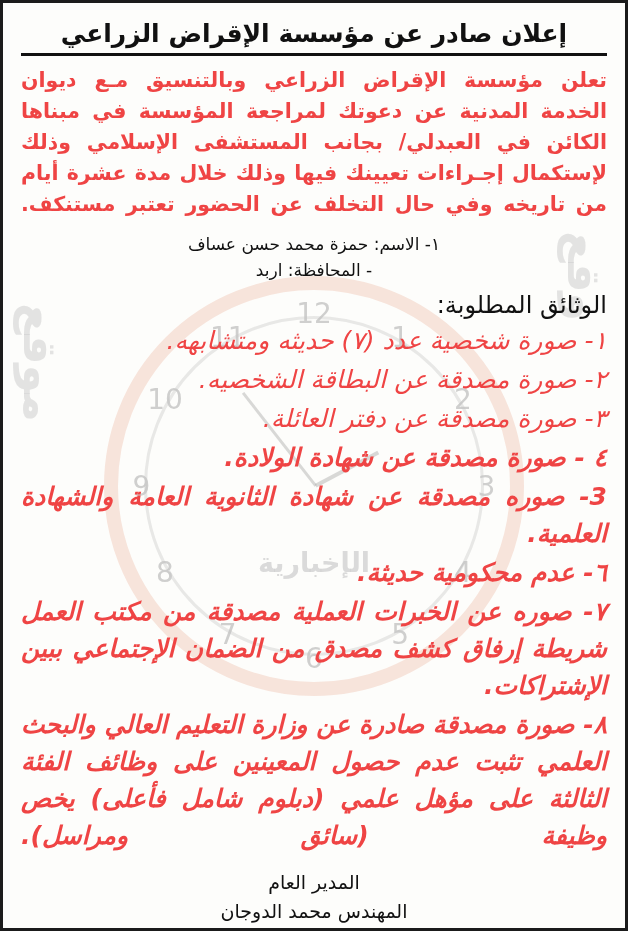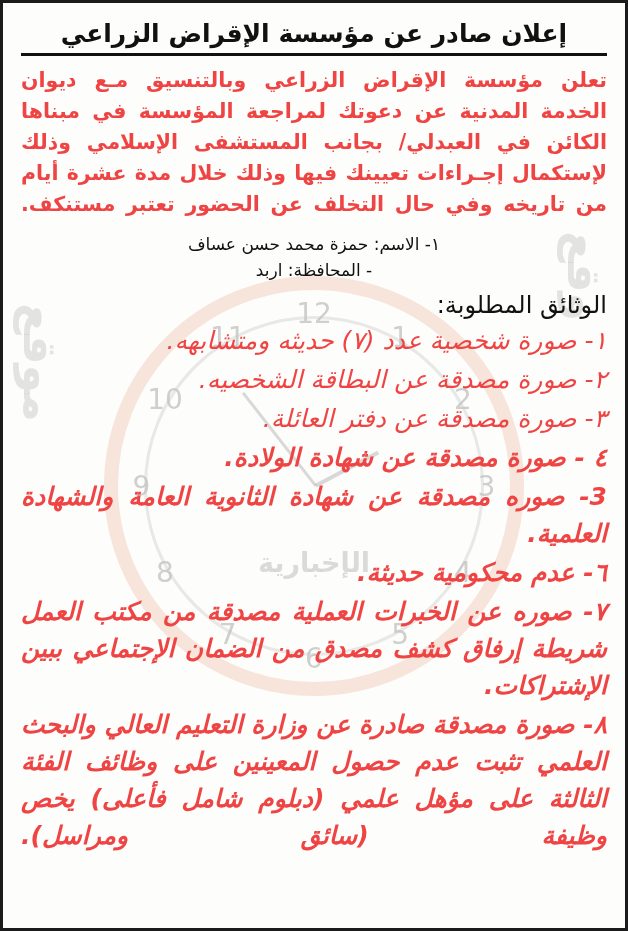--- a/index.html
+++ b/index.html
@@ -216,15 +216,19 @@
       <li>١- صورة شخصية عدد (٧) حديثه ومتشابهه.</li>
       <li>٢- صورة مصدقة عن البطاقة الشخصيه.</li>
       <li>٣- صورة مصدقة عن دفتر العائلة.</li>
       <li class="bold">٤ - صورة مصدقة عن شهادة الولادة.</li>
       <li class="bold just-both">3- صوره مصدقة عن شهادة الثانوية العامة والشهادة العلمية.</li>
       <li class="bold">٦- عدم محكومية حديثة.</li>
       <li class="bold just-both">٧- صوره عن الخبرات العملية مصدقة من مكتب العمل شريطة إرفاق كشف مصدق من الضمان الإجتماعي ببين الإشتراكات.</li>
       <li class="bold just-both">٨- صورة مصدقة صادرة عن وزارة التعليم العالي والبحث العلمي تثبت عدم حصول المعينين على وظائف الفئة الثالثة على مؤهل علمي (دبلوم شامل فأعلى) يخص وظيفة (سائق ومراسل).</li>
     </ul>
 
+    <div class="signature">
+      <div class="sig-role">المدير العام</div>
+      <div class="sig-name">المهندس محمد الدوجان</div>
+    </div>
 
   </div>
 </div>
 
 </body></html>

